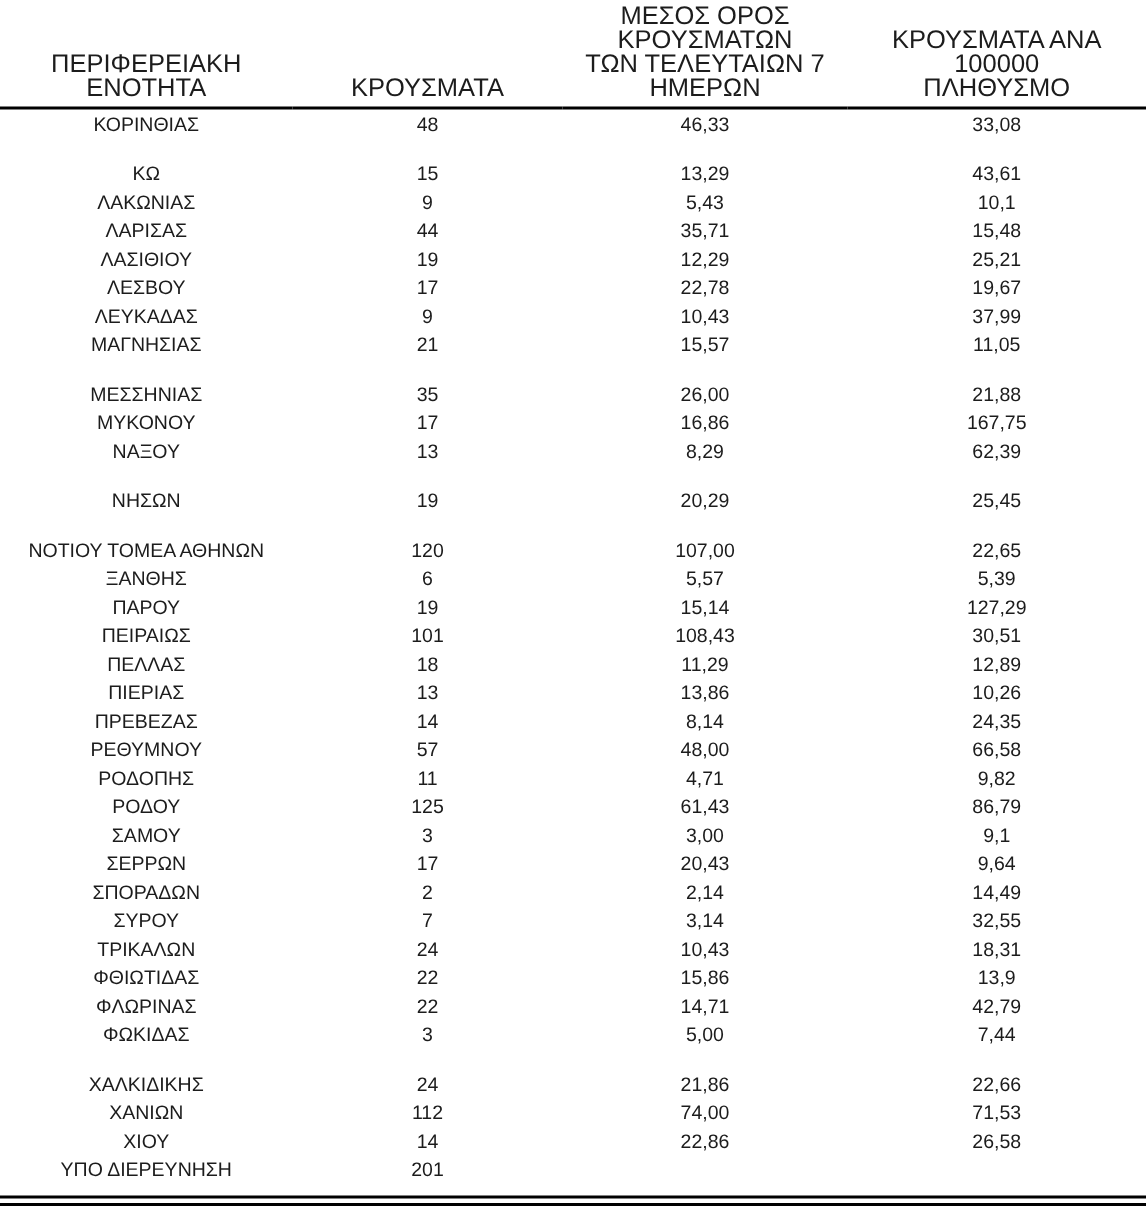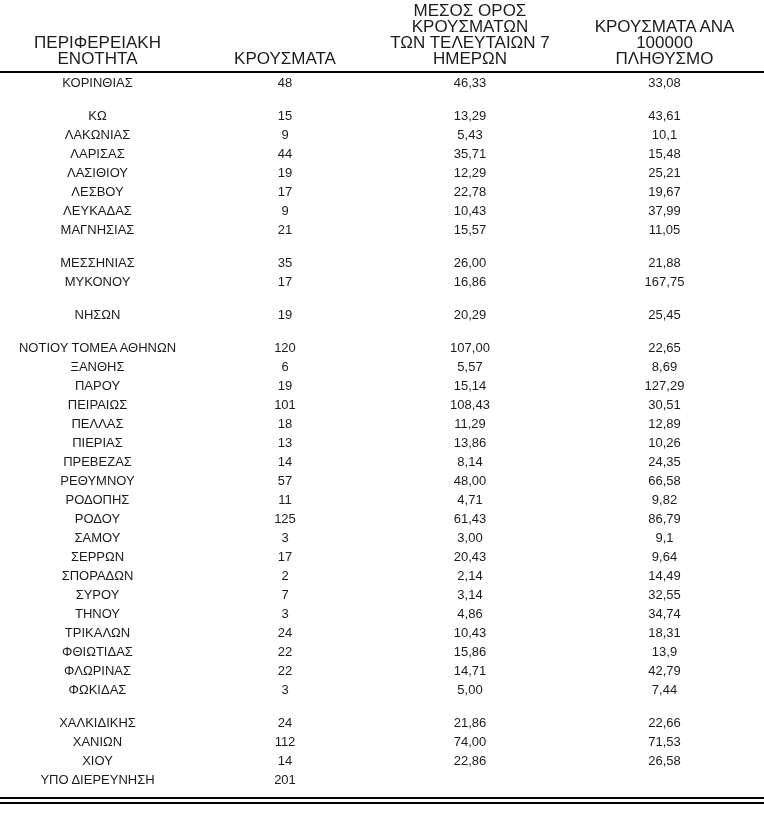--- a/index.html
+++ b/index.html
@@ -142,20 +142,26 @@
     <td>35</td>
     <td>26,00</td>
     <td>21,88</td>
   </tr>
         <tr>
     <td>ΜΥΚΟΝΟΥ</td>
     <td>17</td>
     <td>16,86</td>
     <td>167,75</td>
   </tr>
+        <tr>
+    <td>ΝΑΞΟΥ</td>
+    <td>13</td>
+    <td>8,29</td>
+    <td>62,39</td>
+  </tr>
         <tr class="blank-row">
           <td colspan="4"></td>
         </tr>
         <tr>
     <td>ΝΗΣΩΝ</td>
     <td>19</td>
     <td>20,29</td>
     <td>25,45</td>
   </tr>
         <tr class="blank-row">
@@ -164,21 +170,21 @@
         <tr>
     <td>ΝΟΤΙΟΥ ΤΟΜΕΑ ΑΘΗΝΩΝ</td>
     <td>120</td>
     <td>107,00</td>
     <td>22,65</td>
   </tr>
         <tr>
     <td>ΞΑΝΘΗΣ</td>
     <td>6</td>
     <td>5,57</td>
-    <td>8,69</td>
+    <td>5,39</td>
   </tr>
         <tr>
     <td>ΠΑΡΟΥ</td>
     <td>19</td>
     <td>15,14</td>
     <td>127,29</td>
   </tr>
         <tr>
     <td>ΠΕΙΡΑΙΩΣ</td>
     <td>101</td>
@@ -237,26 +243,20 @@
     <td>ΣΠΟΡΑΔΩΝ</td>
     <td>2</td>
     <td>2,14</td>
     <td>14,49</td>
   </tr>
         <tr>
     <td>ΣΥΡΟΥ</td>
     <td>7</td>
     <td>3,14</td>
     <td>32,55</td>
-  </tr>
-        <tr>
-    <td>ΤΗΝΟΥ</td>
-    <td>3</td>
-    <td>4,86</td>
-    <td>34,74</td>
   </tr>
         <tr>
     <td>ΤΡΙΚΑΛΩΝ</td>
     <td>24</td>
     <td>10,43</td>
     <td>18,31</td>
   </tr>
         <tr>
     <td>ΦΘΙΩΤΙΔΑΣ</td>
     <td>22</td>

